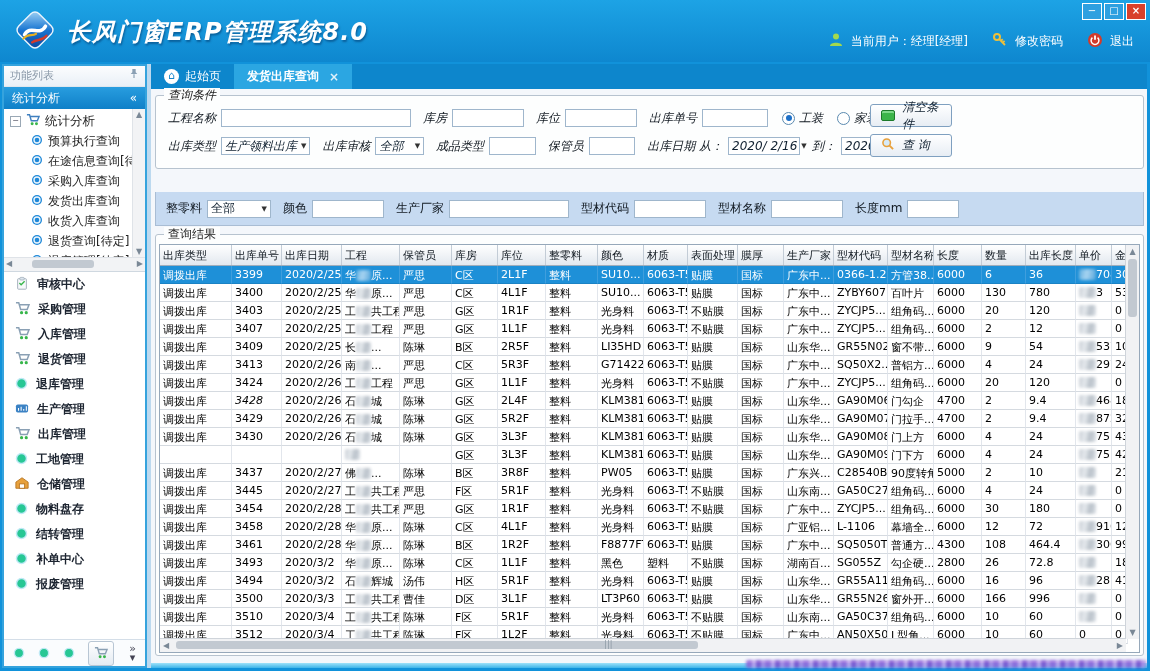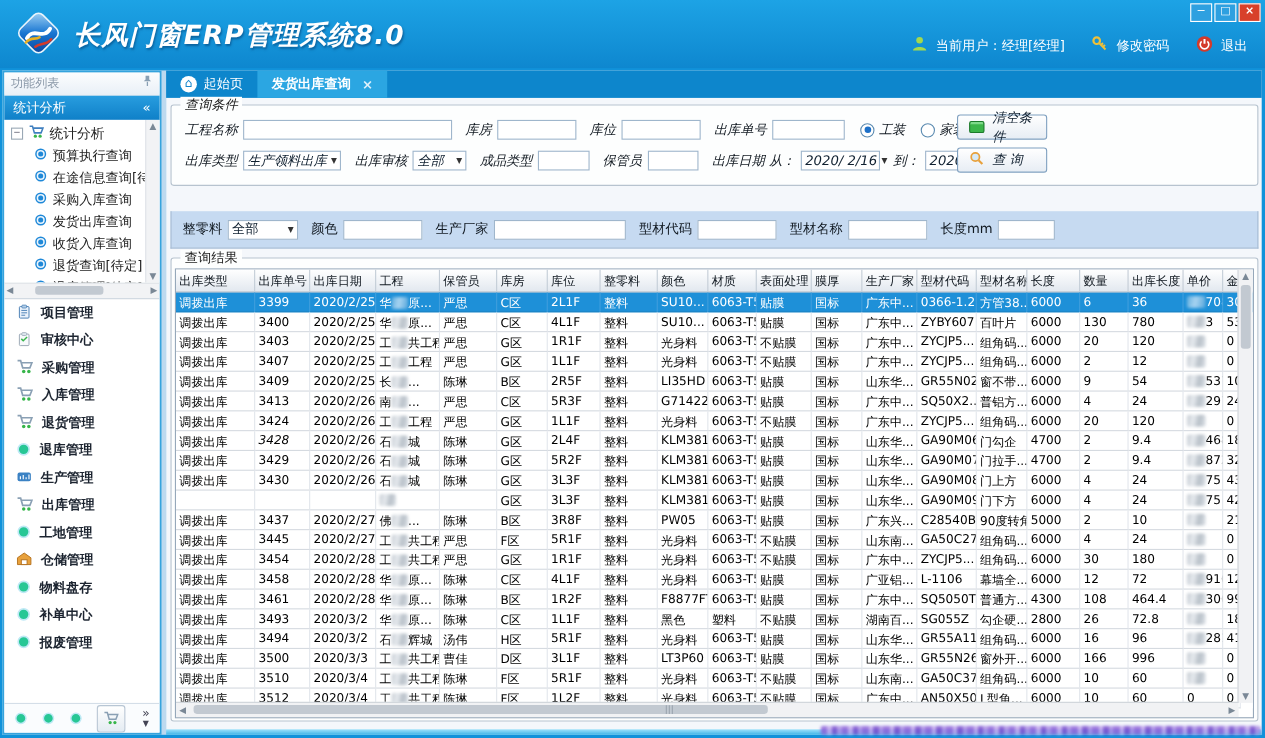--- a/index.html
+++ b/index.html
@@ -236,28 +236,20 @@
         </div>
     </div>
     <div class="tree-hscroll">
       <span class="ar" style="left:2px">◀</span>
       <div class="thumb"></div>
       <span class="ar" style="right:2px">▶</span>
     </div>
     <div class="menu" id="side-menu">
         <div class="menu-item">
           <span><svg width="14" height="15" viewBox="0 0 16 17">
-              <rect x="3" y="3" width="10" height="12" rx="1" fill="#eaf2fb" stroke="#4a7fb5"></rect>
-              <rect x="5.5" y="1.5" width="5" height="3" rx="1" fill="#b5cfe8" stroke="#4a7fb5" stroke-width=".8"></rect>
-              <path d="M5 7h6M5 9.5h6M5 12h4" stroke="#4a7fb5"></path>
-            </svg></span>
-          <span>项目管理</span>
-        </div>
-        <div class="menu-item">
-          <span><svg width="14" height="15" viewBox="0 0 16 17">
               <rect x="3" y="3" width="10" height="12" rx="1" fill="#f7f9fb" stroke="#9aa8b5"></rect>
               <rect x="5.5" y="1.5" width="5" height="3" rx="1" fill="#dde6ee" stroke="#9aa8b5" stroke-width=".8"></rect>
               <path d="M5 8l2 2 4-4" stroke="#37b54a" stroke-width="1.5" fill="none"></path>
             </svg></span>
           <span>审核中心</span>
         </div>
         <div class="menu-item">
           <span><svg width="15" height="14" viewBox="0 0 16 15">
               <path d="M1 2h3l2 7h7l2-5H5" fill="none" stroke="#8aa0b4" stroke-width="1.6"></path>
               <circle cx="7" cy="12.5" r="1.7" fill="#37b54a"></circle>
@@ -313,20 +305,26 @@
               <path d="M1 7l7-5 7 5v7H1z" fill="#e8a13c" stroke="#b5721f"></path>
               <rect x="5" y="9" width="6" height="5" fill="#fff" stroke="#b5721f"></rect>
             </svg></span>
           <span>仓储管理</span>
         </div>
         <div class="menu-item">
           <span><svg width="13" height="13" viewBox="0 0 14 14">
               <circle cx="7" cy="7" r="5.4" fill="#27c795" stroke="#bfe9f5" stroke-width="1.6"></circle>
             </svg></span>
           <span>物料盘存</span>
+        </div>
+        <div class="menu-item">
+          <span><svg width="13" height="13" viewBox="0 0 14 14">
+              <circle cx="7" cy="7" r="5.4" fill="#27c795" stroke="#bfe9f5" stroke-width="1.6"></circle>
+            </svg></span>
+          <span>结转管理</span>
         </div>
         <div class="menu-item">
           <span><svg width="13" height="13" viewBox="0 0 14 14">
               <circle cx="7" cy="7" r="5.4" fill="#27c795" stroke="#bfe9f5" stroke-width="1.6"></circle>
             </svg></span>
           <span>补单中心</span>
         </div>
         <div class="menu-item">
           <span><svg width="13" height="13" viewBox="0 0 14 14">
               <circle cx="7" cy="7" r="5.4" fill="#27c795" stroke="#bfe9f5" stroke-width="1.6"></circle>

